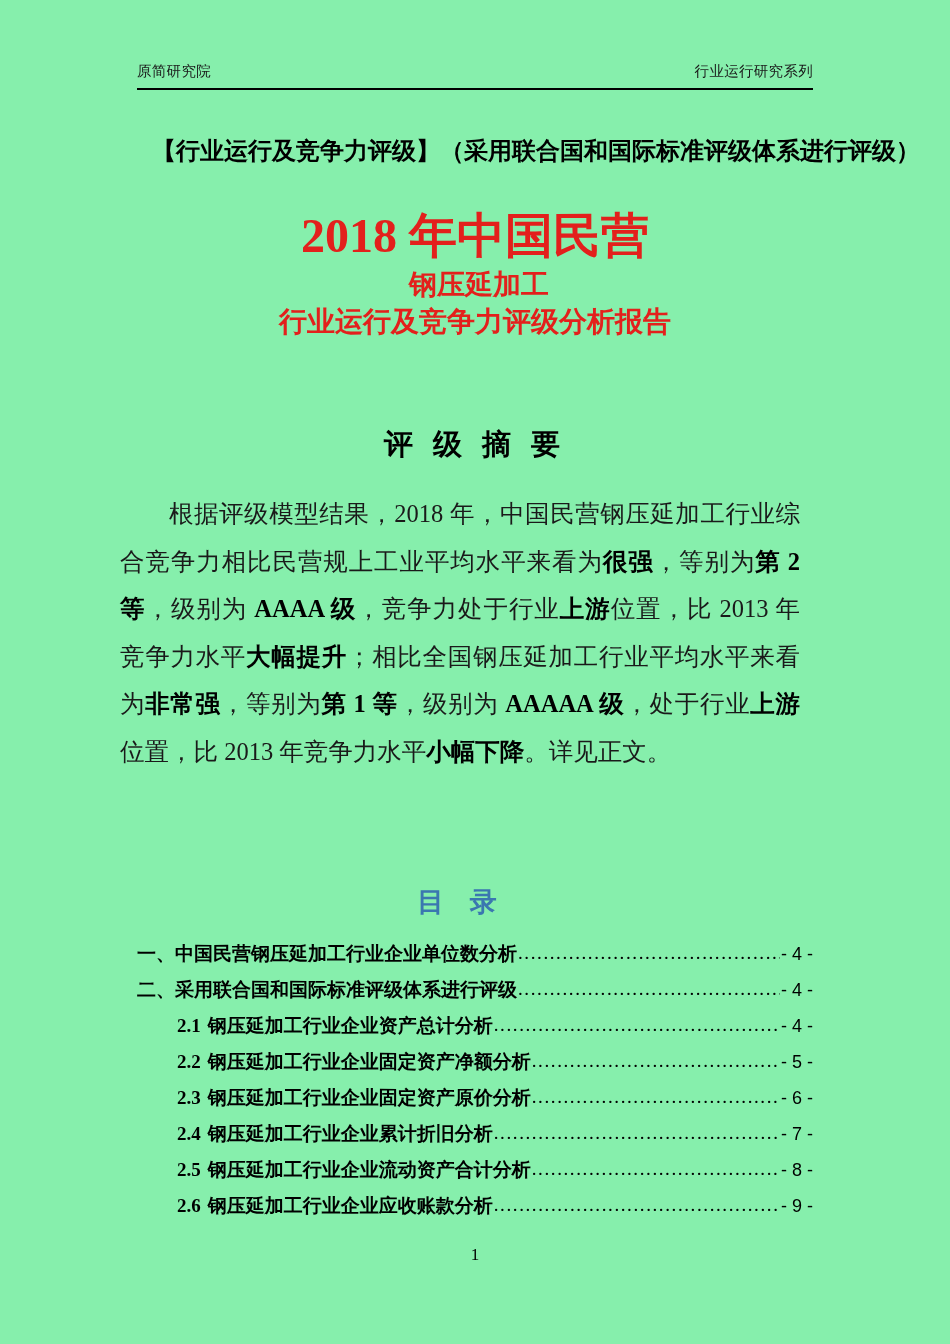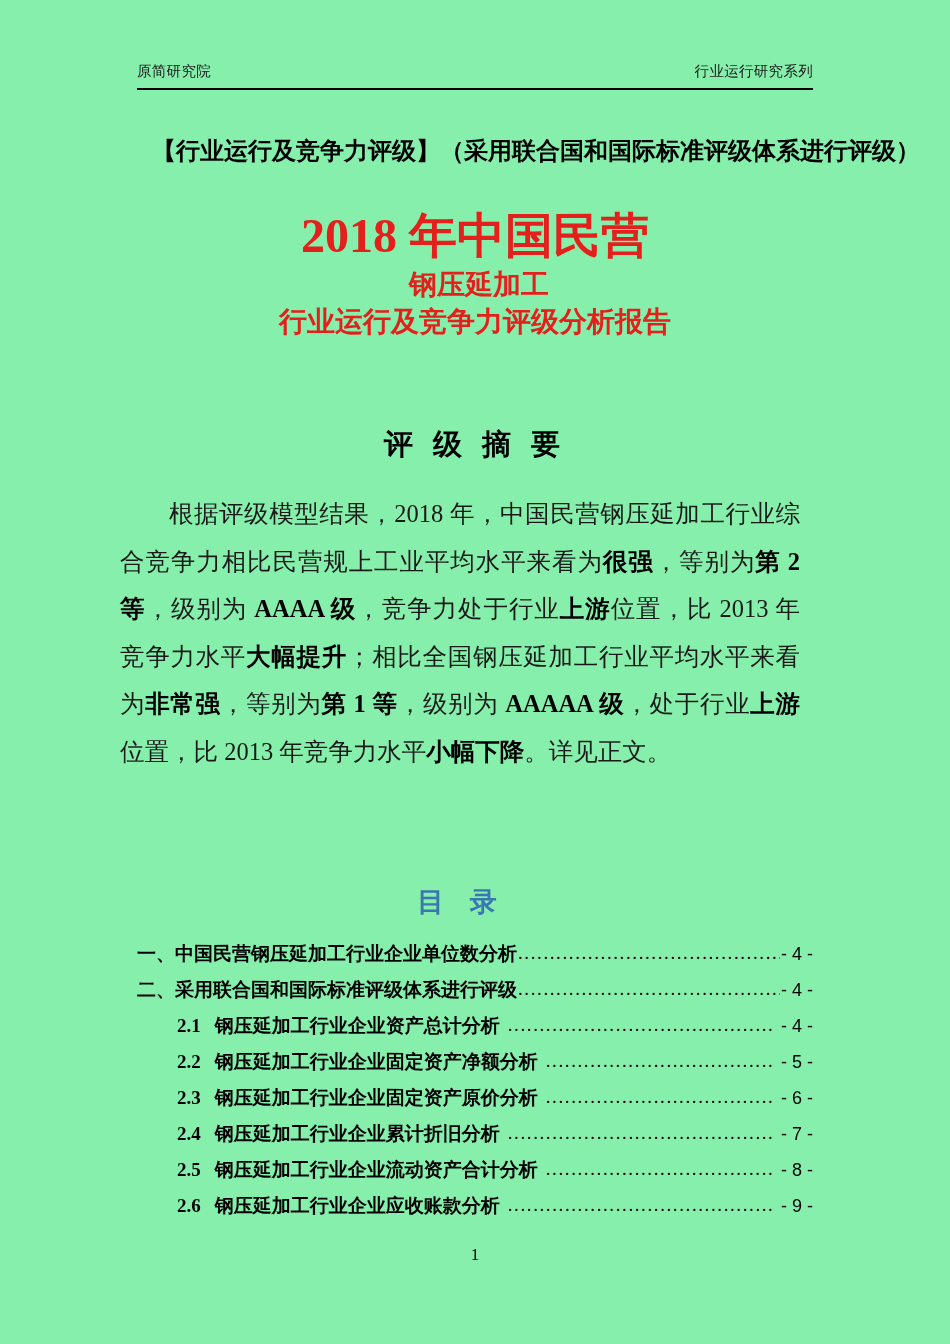--- a/index.html
+++ b/index.html
@@ -132,21 +132,21 @@
   .toc-entry {
     display: flex;
     align-items: baseline;
     font-size: 19px;
     line-height: 35px;
     color: #000000;
     white-space: nowrap;
     font-family: "Liberation Serif", "DejaVu Serif", serif;
   }
   .toc-entry.level-1 { padding-left: 0px; }
-  .toc-entry.level-2 { padding-left: 40px; gap: 7px; }
+  .toc-entry.level-2 { padding-left: 40px; }
 
   .toc-num {
     font-family: "Liberation Serif", "DejaVu Serif", serif;
     font-weight: bold;
     margin-right: 7px;
   }
   .toc-entry.level-1 .toc-num { margin-right: 0px; }
   .toc-label {
     font-weight: bold;
   }

